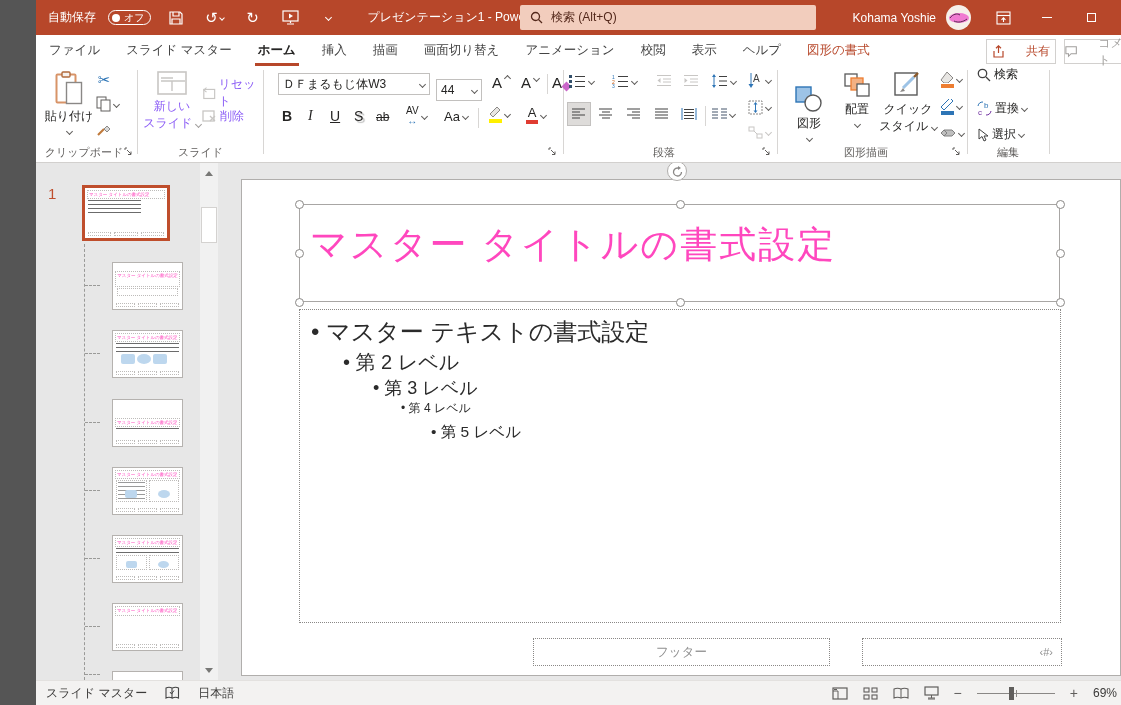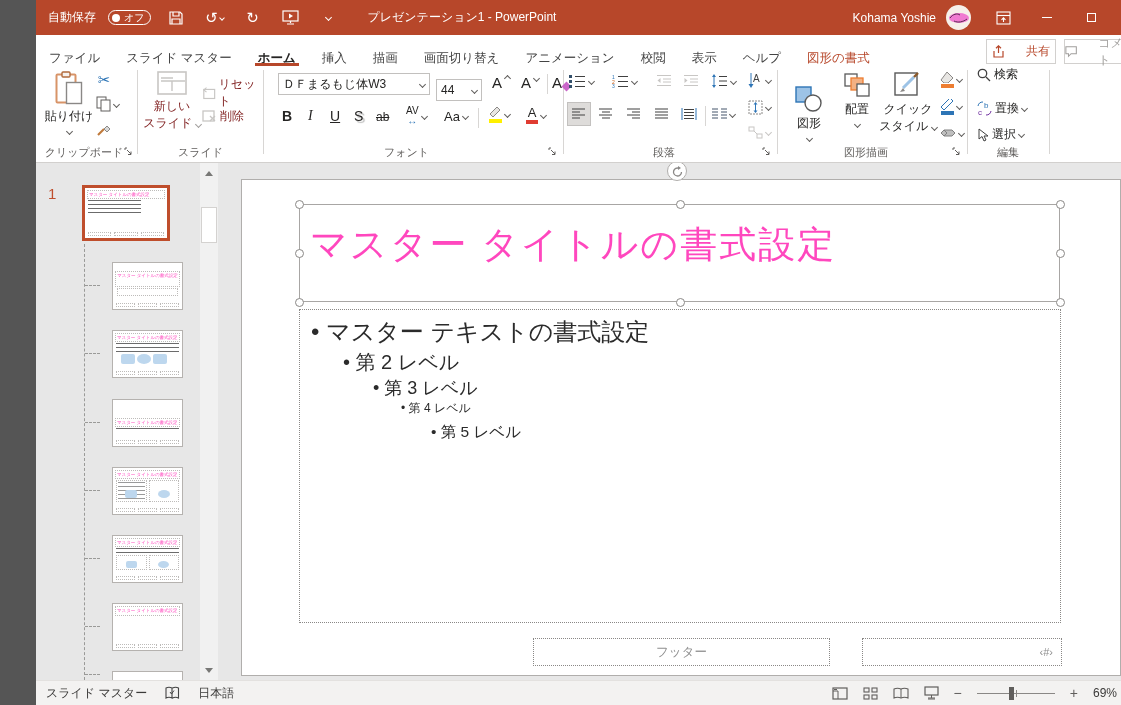--- a/index.html
+++ b/index.html
@@ -23,34 +23,34 @@
   .avatar { width:25px; height:25px; border-radius:50%; background:#F6EFEa; margin:0 10px; overflow:hidden; display:flex; align-items:center; justify-content:center; }
   .winbtn { width:44px; height:35px; display:flex; align-items:center; justify-content:center; }
   .min-bar { width:10px; height:1px; background:#fff; }
   .max-box { width:9px; height:9px; border:1px solid #fff; }
   .close-x { position:relative; width:12px; height:12px; }
   .close-x::before,.close-x::after { content:""; position:absolute; left:0; top:5px; width:12px; height:1px; background:#fff; }
   .close-x::before { transform:rotate(45deg); } .close-x::after { transform:rotate(-45deg); }
 
   
   .tabsrow { position:absolute; left:0; top:35px; width:1121px; height:31px; background:#fff; display:flex; align-items:center; font-size:12.5px; color:#444; }
-  .tab { padding:8px 13px; height:31px; line-height:31px; position:relative; white-space:nowrap; }
+  .tab { padding:0 13px; height:31px; line-height:31px; position:relative; white-space:nowrap; }
   .tab.sel { color:#252423; font-weight:bold; }
   .tab.sel::after { content:""; position:absolute; left:10px; right:10px; bottom:0; height:3px; background:#B7472A; }
   .tab.ctx { color:#B7472A; }
   .pillbtn { position:absolute; top:4px; height:25px; display:flex; align-items:center; justify-content:center; gap:21px; border:1px solid #D2D0CE; background:#fff; font-size:12px; }
 
   
   .ribbon { position:absolute; left:0; top:66px; width:1121px; height:97px; background:#fff; border-bottom:1px solid #D2D0CE; font-size:12px; color:#252423; }
   .gsep { position:absolute; top:4px; width:1px; height:84px; background:#D8D6D4; }
   .glabel { position:absolute; bottom:3px; font-size:11px; color:#605E5C; text-align:center; white-space:nowrap; }
   .launcher { position:absolute; bottom:4px; }
   .ch { display:inline-block; width:5px; height:5px; border-right:1.3px solid #605E5C; border-bottom:1.3px solid #605E5C; transform:rotate(45deg); }
   .ch.up { transform:rotate(-135deg); }
-  .gray { color:#7f1d1d; }
+  .gray { color:#8b5cf6; }
   .combo { position:absolute; height:22px; border:1px solid #C2C0BE; background:#fff; display:flex; align-items:center; font-size:12px; padding:0 4px; justify-content:space-between; }
   .fbtn { position:absolute; display:flex; align-items:center; gap:3px; }
   .bigbtn { position:absolute; display:flex; flex-direction:column; align-items:center; }
   .blbl { font-size:12px; margin-top:3px; white-space:nowrap; }
   .vdiv { position:absolute; width:1px; height:20px; background:#D8D6D4; }
   .ylw { display:block; width:13px; height:4px; background:#FFF000; margin-top:1px; }
   .redbar { display:block; width:12px; height:4px; background:#E03C31; margin-top:1px; }
 
   
   .workspace { position:absolute; left:0; top:163px; width:1121px; height:517px; background:#E7E7E7; overflow:hidden; }
@@ -121,20 +121,27 @@
             <path d="M7 3.5l4 2.5-4 2.5z" fill="#fff"></path>
             <path d="M8.5 11v2M5 14h7" stroke="#fff" stroke-width="1.2"></path>
           </svg>
       </span>
       <span class="tb-ic">
           <span class="ch" style="border-color:#fff"></span>
         </span>
       <span class="tb-title">プレゼンテーション1 - PowerPoint</span>
     </div>
 
+    <div class="searchbox">
+      <svg width="13" height="13" viewBox="0 0 13 13">
+          <circle cx="5.5" cy="5.5" r="4" fill="none" stroke="#53281B" stroke-width="1.3"></circle>
+          <path d="M8.5 8.5L12 12" stroke="#53281B" stroke-width="1.3"></path>
+        </svg>
+      <span>検索 (Alt+Q)</span>
+    </div>
 
     <div class="tb-right">
       <span>Kohama Yoshie</span>
       <span class="avatar">
         <svg width="22" height="14" viewBox="0 0 22 14">
             <ellipse cx="11" cy="7" rx="10" ry="5" fill="#F07AD2"></ellipse>
             <path d="M2 7c3-4 7-5 10-3M6 10c4 2 9 1 13-2" stroke="#5b2a52" stroke-width="1" fill="none"></path>
           </svg>
       </span>
       <span class="winbtn">
@@ -283,21 +290,20 @@
               <path d="M2 10L9 3l3 3-7 7z" fill="#E8E6E3" stroke="#8A8886" transform="translate(0,-2)"></path>
             </svg>
           <span class="ylw"></span>
         </span>
         <span class="ch"></span>
       </span>
       <span class="fbtn" style="left:262px;top:40px">
         <span style="display:inline-flex;flex-direction:column;align-items:center;font-size:13px;line-height:13px">A<span class="redbar"></span></span>
         <span class="ch"></span>
       </span>
-      <div class="glabel" style="left:0;width:285px">フォント</div>
       <span class="launcher" style="left:284px">
         <svg width="9" height="9" viewBox="0 0 9 9">
             <path d="M1 3V1h2M3 3l4 4M7 4.5V7.5H4" fill="none" stroke="#605E5C"></path>
           </svg>
       </span>
     </div>
 
     <div class="a" style="left:528px;top:0;width:212px;height:97px">
       <span class="fbtn" style="left:5px;top:8px">
         <svg width="17" height="14" viewBox="0 0 17 14">

